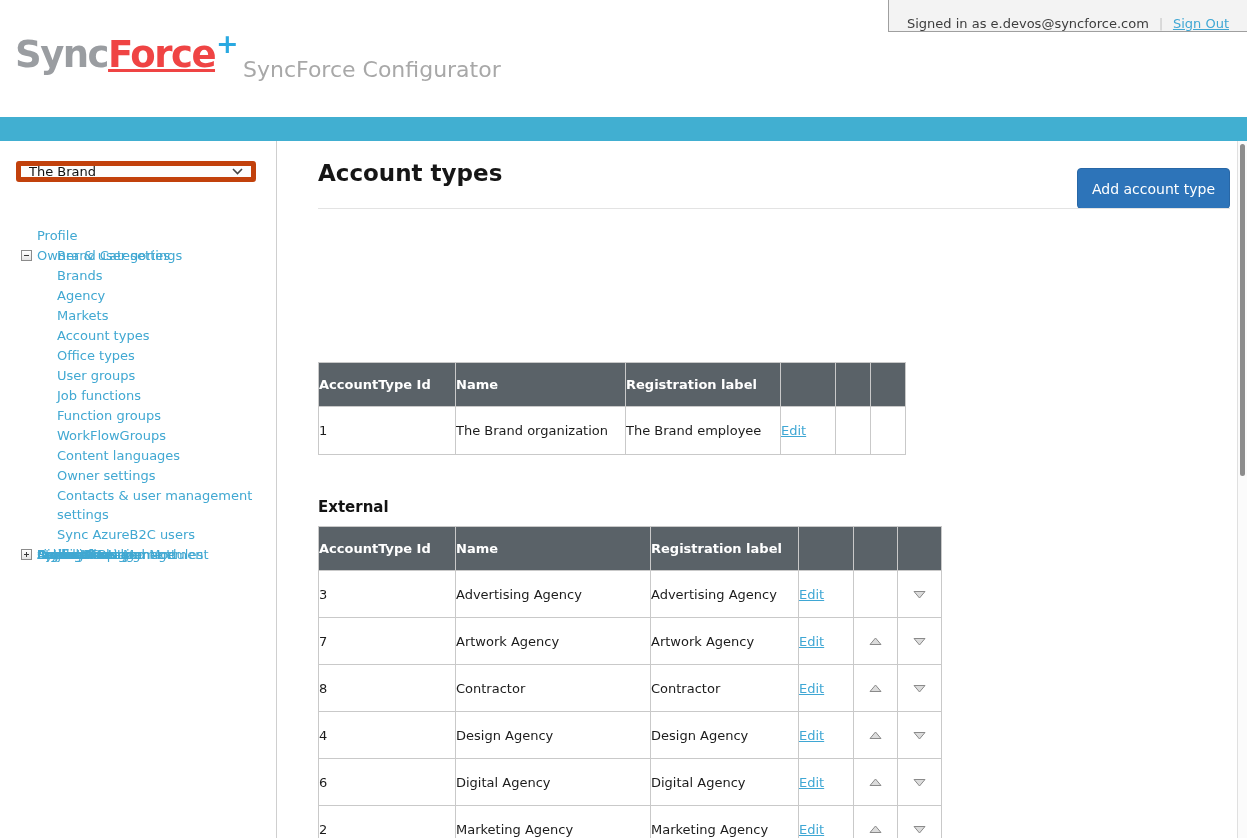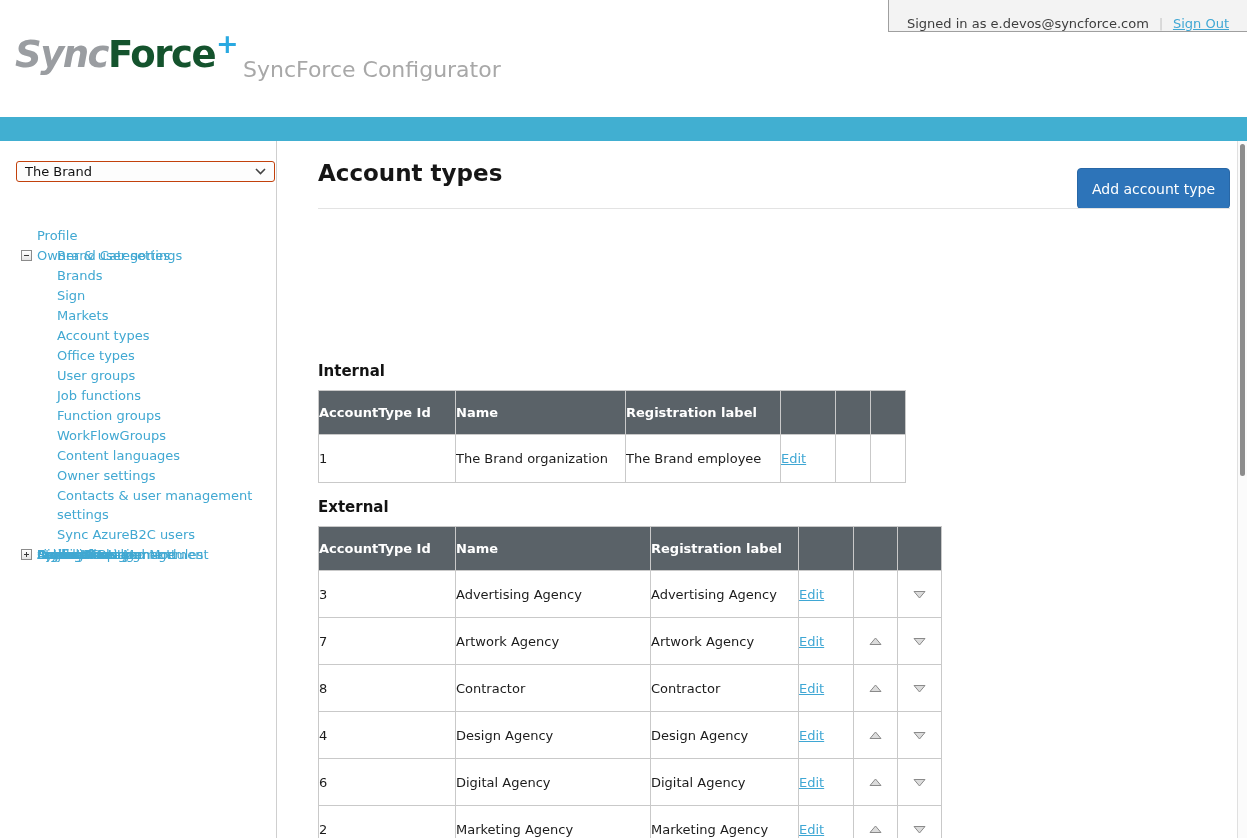--- a/index.html
+++ b/index.html
@@ -11,31 +11,31 @@
   
   .signin-box{
     position:absolute;top:-1px;right:-1px;height:31px;z-index:6;
     background:#f3f3f3;border:1px solid #9f9f9f;
     display:flex;align-items:flex-end;padding:0 18px;
     font-size:13px;color:#3d3d3d;white-space:nowrap;
   }
   .signin-sep{color:#c2c2c2;margin:0 10px;font-size:12px;}
   .signout{color:#3fa7d4;text-decoration:underline;cursor:pointer;}
   .logo{position:absolute;left:15px;top:30px;font-size:37px;font-weight:bold;letter-spacing:-1.5px;line-height:1;white-space:nowrap;}
-  .logo .p1{color:#9a9da1;font-style:italic;}
-  .logo .p2{color:#14532d;}
+  .logo .p1{color:#9a9da1;}
+  .logo .p2{color:#ef4444;text-decoration:underline;}
   .logo .plus{color:#29a9e1;font-size:27px;vertical-align:14px;margin-left:1px;letter-spacing:0;}
   .app-title{position:absolute;left:243px;top:57px;font-size:22px;color:#a8a8a8;}
   .topbar{position:absolute;left:0;top:117px;width:1247px;height:24px;background:#41afd1;}
 
   
   .sidebar{position:absolute;left:0;top:141px;width:277px;height:697px;background:#fff;border-right:1px solid #cfcfcf;box-sizing:border-box;}
   .brand-select{
-    position:absolute;left:16px;top:20px;width:259px;height:21px;box-sizing:border-box;
-    border:1px solid #c2410c;border-radius:3px;background:#fdfdfd;
+    position:absolute;left:16px;top:20px;width:240px;height:21px;box-sizing:border-box;
+    border:5px solid #c2410c;border-radius:3px;background:#fdfdfd;
     display:flex;align-items:center;justify-content:space-between;
     padding:0 8px;font-size:13px;color:#111;cursor:pointer;
   }
   .nav{position:absolute;left:0;top:85px;width:277px;}
   .nav-item{position:relative;padding:0 18px 1px 37px;font-size:13px;line-height:19px;color:#41a8d2;cursor:pointer;}
   .nav-item.child{padding-left:57px;}
   .expander{
     position:absolute;left:21px;top:4px;width:11px;height:11px;box-sizing:border-box;
     border:1px solid #8b8b8b;background:linear-gradient(#ffffff,#e4e4e4);cursor:pointer;
   }
@@ -91,21 +91,21 @@
         <polyline points="1,1 5.5,5.5 10,1" stroke="#444" stroke-width="1.6" fill="none"></polyline>
       </svg>
   </div>
   <div class="nav">
       <div class="nav-item link"><span>Profile</span></div>
       <div class="nav-item section"><span class="expander">
           <i class="h"></i>
         </span><span>Owner &amp; user settings</span></div>
       <div class="nav-item child"><span>Brand Categories</span></div>
       <div class="nav-item child"><span>Brands</span></div>
-      <div class="nav-item child"><span>Sign</span></div>
+      <div class="nav-item child"><span>Agency</span></div>
       <div class="nav-item child"><span>Markets</span></div>
       <div class="nav-item child"><span>Account types</span></div>
       <div class="nav-item child"><span>Office types</span></div>
       <div class="nav-item child"><span>User groups</span></div>
       <div class="nav-item child"><span>Job functions</span></div>
       <div class="nav-item child"><span>Function groups</span></div>
       <div class="nav-item child"><span>WorkFlowGroups</span></div>
       <div class="nav-item child"><span>Content languages</span></div>
       <div class="nav-item child"><span>Owner settings</span></div>
       <div class="nav-item child"><span>Contacts &amp; user management settings</span></div>
@@ -164,21 +164,20 @@
         </span><span>Brand Identity</span></div>
     </div>
 </div>
 
 <div id="main">
   <h1 id="page-title">Account types</h1>
   <button class="add-btn">Add account type</button>
   <div class="title-divider"></div>
   <div id="sections">
       <div class="section" id="section-0">
-        <div class="section-heading">Internal</div>
         <table>
           <thead>
             <tr>
               <th style="width: 137px;">AccountType Id</th>
               <th style="width: 170px;">Name</th>
               <th style="width: 155px;">Registration label</th>
               <th style="width: 55px;"></th>
               <th style="width: 35px;"></th>
               <th style="width: 35px;"></th>
             </tr>

